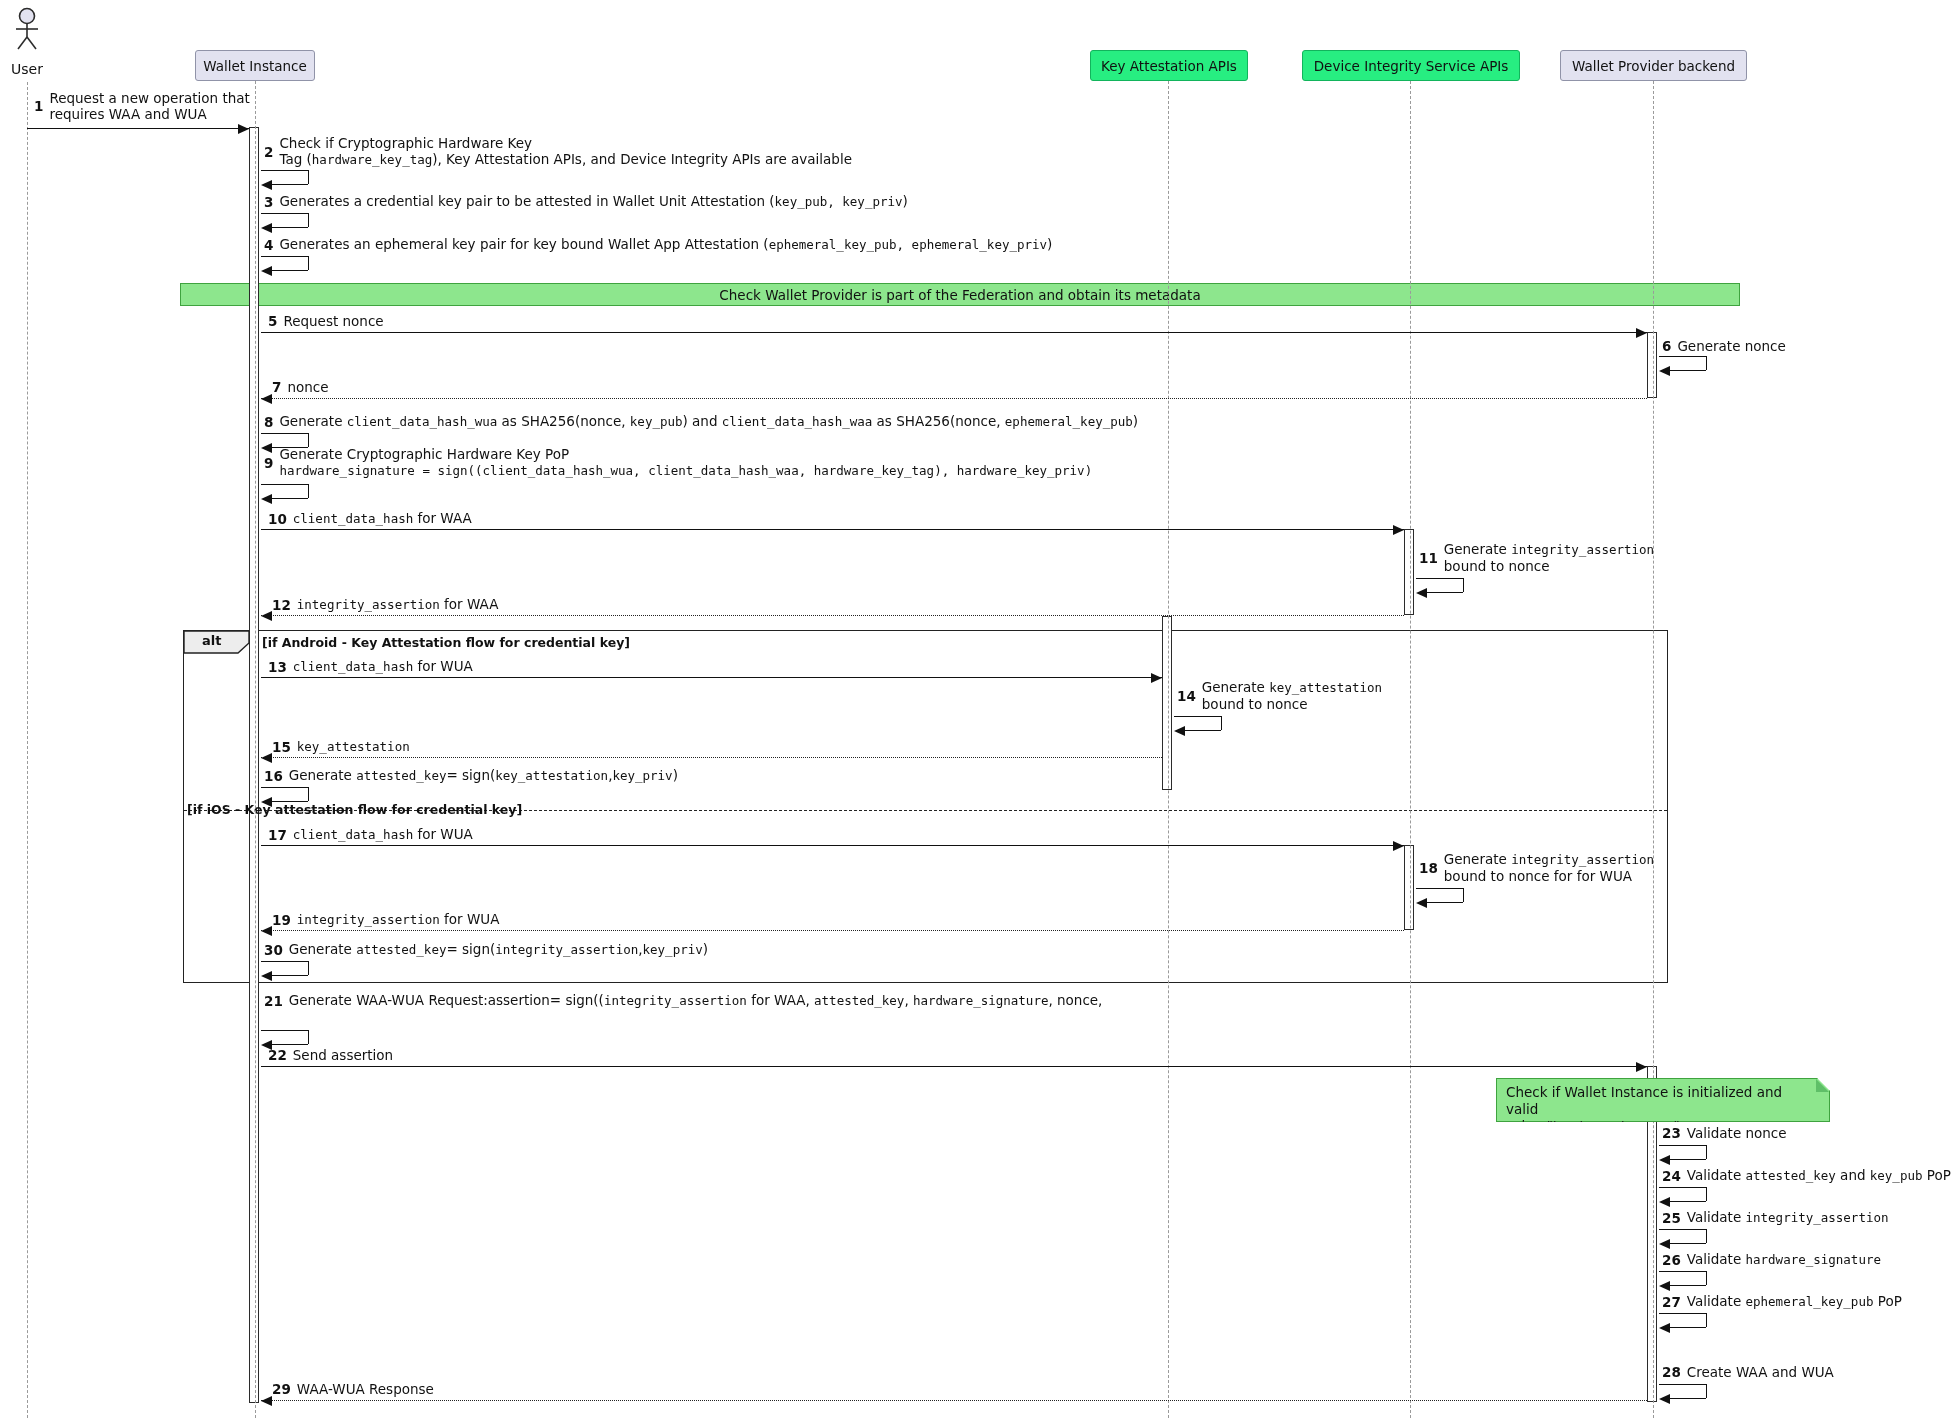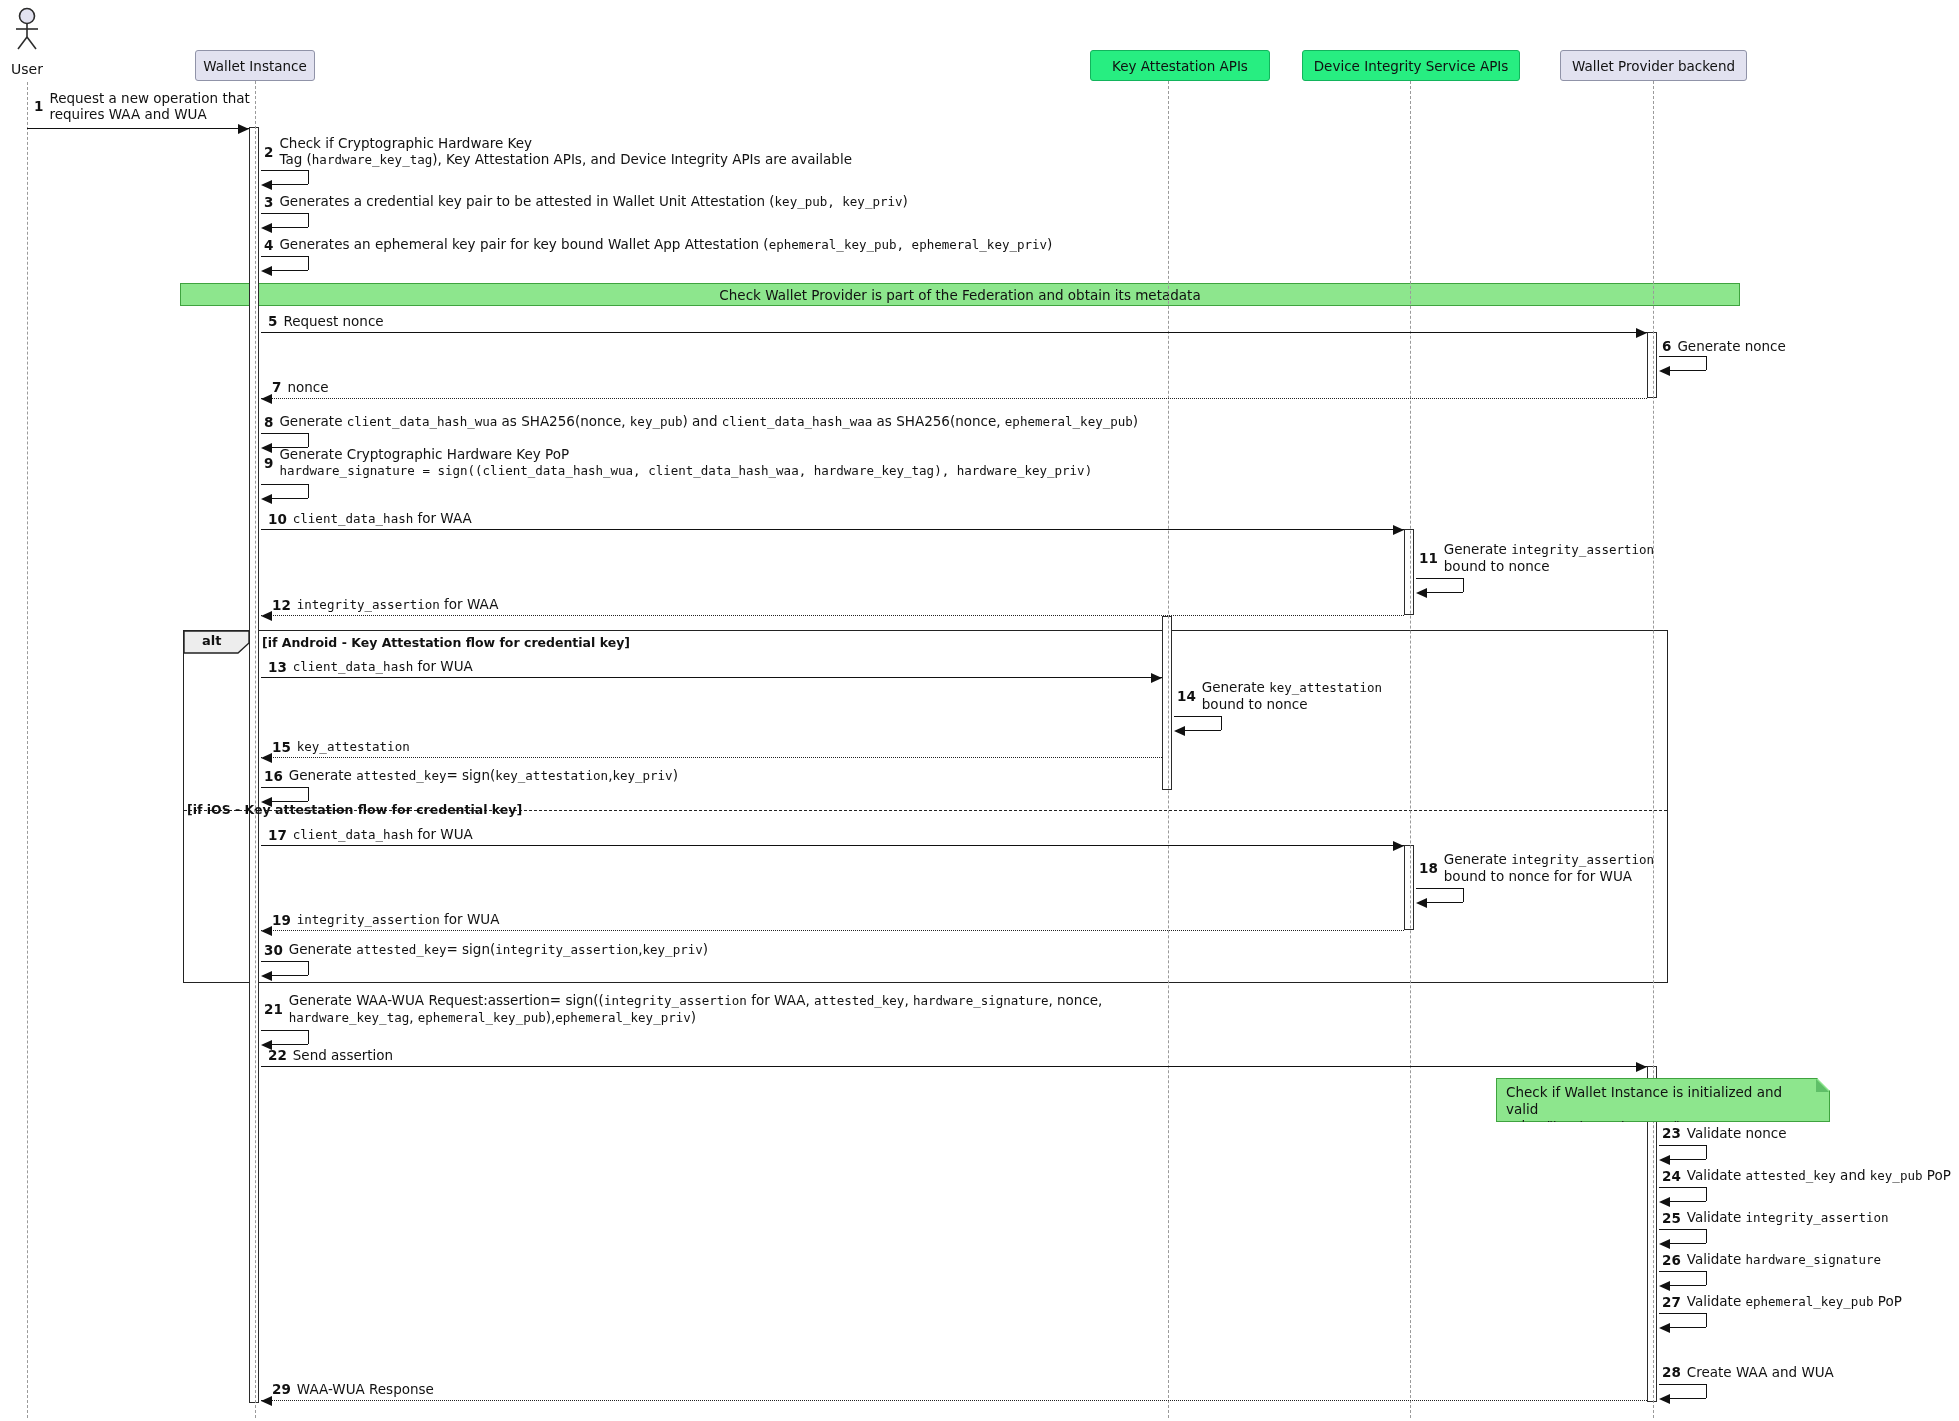--- a/index.html
+++ b/index.html
@@ -56,21 +56,21 @@
     <line x1="22" y1="18.5" x2="22" y2="32" stroke="#2b2b2b" stroke-width="1.6"></line>
     <line x1="11" y1="24" x2="33" y2="24" stroke="#2b2b2b" stroke-width="1.6"></line>
     <line x1="22" y1="32" x2="13" y2="44" stroke="#2b2b2b" stroke-width="1.6"></line>
     <line x1="22" y1="32" x2="31" y2="44" stroke="#2b2b2b" stroke-width="1.6"></line>
   </svg>
   <div class="actor-label" style="left:0px;top:61px;width:54px;">User</div>
 
   <div class="pbox gray" style="left:195px;top:50px;width:120px;">
       <span>Wallet Instance</span>
     </div>
-  <div class="pbox green" style="left:1090px;top:50px;width:180px;">
+  <div class="pbox green" style="left:1090px;top:50px;width:158px;">
       <span>Key Attestation APIs</span>
     </div>
   <div class="pbox green" style="left:1302px;top:50px;width:218px;">
       <span>Device Integrity Service APIs</span>
     </div>
   <div class="pbox gray" style="left:1560px;top:50px;width:187px;">
       <span>Wallet Provider backend</span>
     </div>
 
   <div id="bars" class="linelayer" style="z-index:6;">
@@ -328,21 +328,20 @@
         <div class="ln solid" style="left: 261px; top: 961px; width: 47px;"></div>
         <div class="vln" style="left: 308px; top: 961px; height: 14px;"></div>
         <div class="ln solid" style="left: 271px; top: 975px; width: 37px;"></div>
         <div class="ah l" style="left: 261px; top: 970.5px;"></div>
       </div>
       <div class="" style="position: absolute; inset: 0px;">
         <div class="mtext" style="left: 264px; top: 992px;">
           <span class="mnum">21</span>
           <div class="mlines">
             <div>Generate WAA-WUA Request:assertion= sign((<code>integrity_assertion</code> for WAA, <code>attested_key</code>, <code>hardware_signature</code>, nonce,</div>
-            <div><code>hardware_key_tag</code>, <code>ephemeral_key_pub</code>),<code>ephemeral_key_priv</code>)</div>
           </div>
         </div>
         <div class="ln solid" style="left: 261px; top: 1030px; width: 47px;"></div>
         <div class="vln" style="left: 308px; top: 1030px; height: 14px;"></div>
         <div class="ln solid" style="left: 271px; top: 1044px; width: 37px;"></div>
         <div class="ah l" style="left: 261px; top: 1039.5px;"></div>
       </div>
       <div class="" style="position: absolute; inset: 0px;">
         <div class="mtext" style="left: 268px; top: 1047px;">
           <span class="mnum">22</span>

